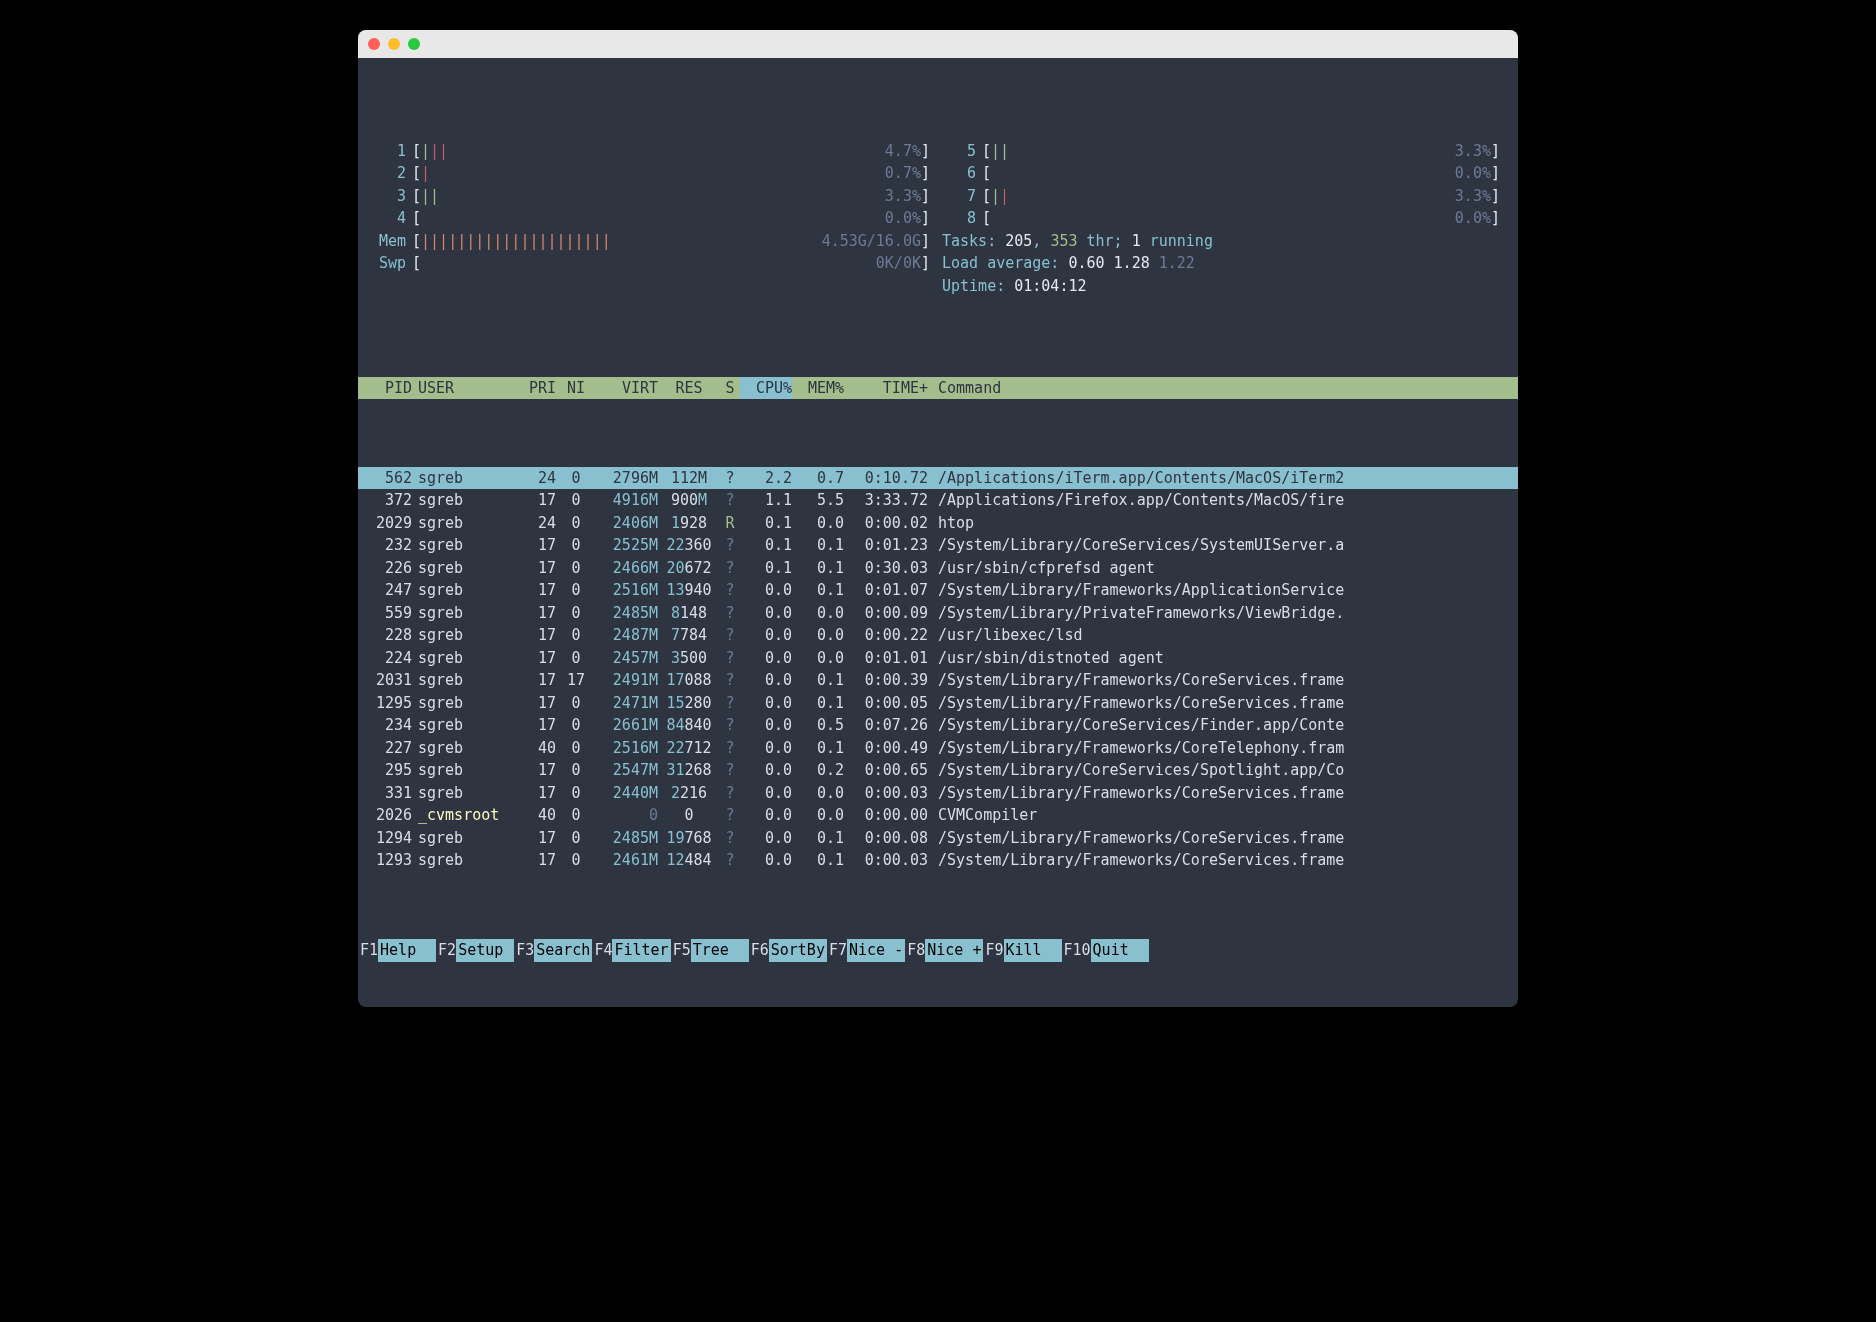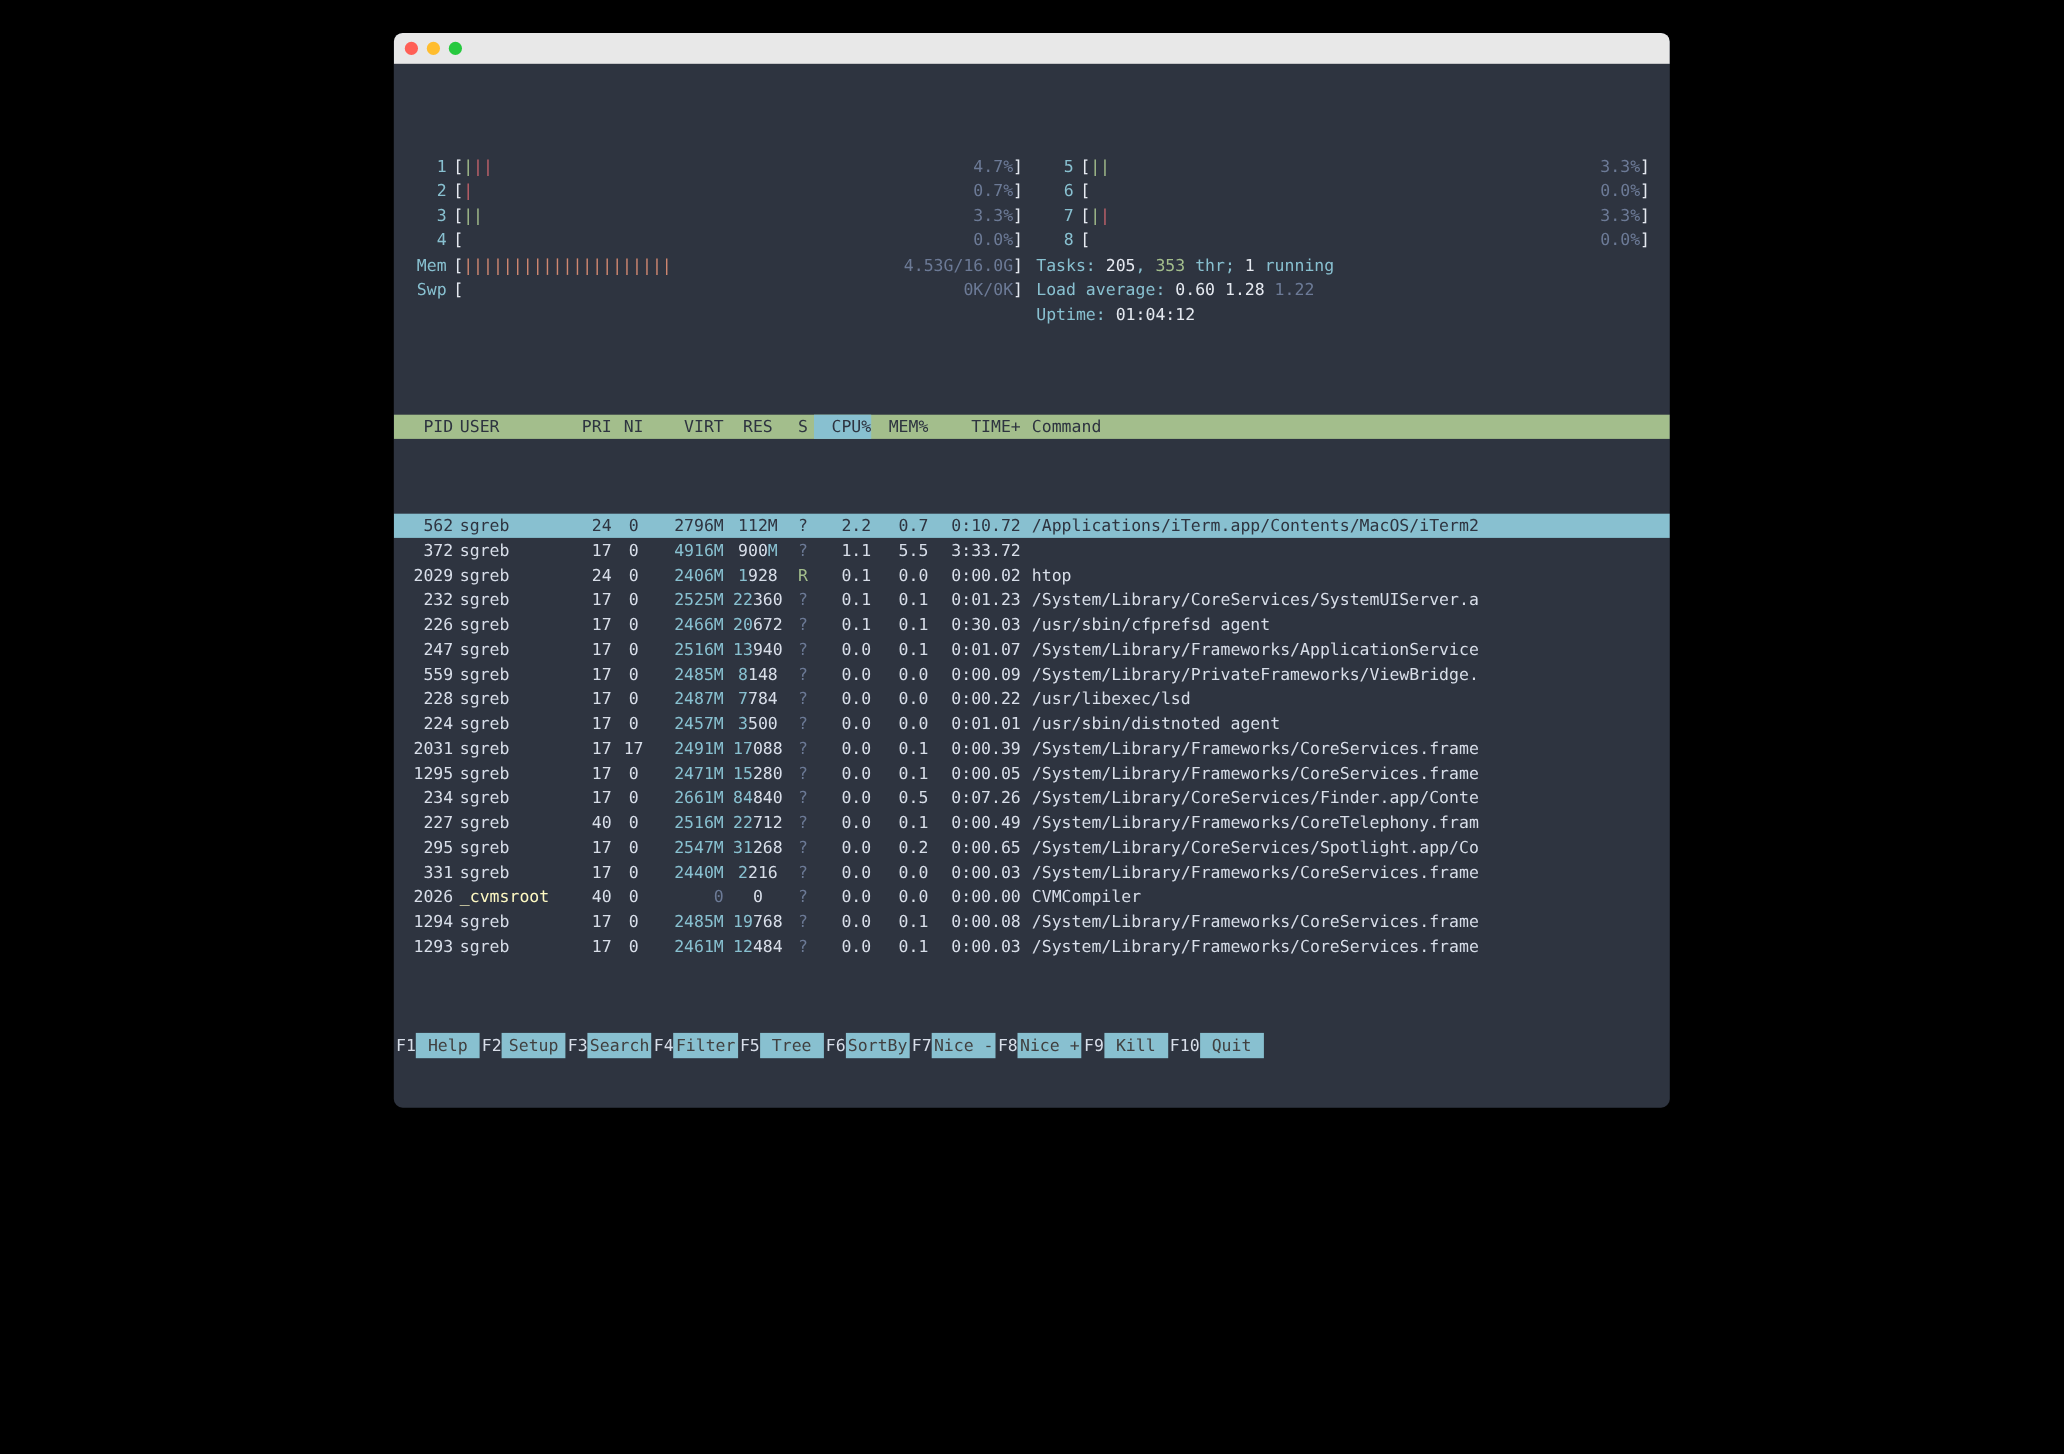--- a/index.html
+++ b/index.html
@@ -75,21 +75,21 @@
   .col.s { width: 20px; text-align: center; }
   .col.cpu { width: 52px; text-align: right; }
   .col.mem { width: 52px; text-align: right; }
   .col.time { width: 84px; text-align: right; }
   .col.cmd { flex: 1; padding-left: 10px; overflow: hidden; }
   .footer {
     display: flex;
     color: #d8dee9;
   }
   .fkey { padding-left: 2px; }
-  .flabel { background: #88c0d0; color: #404040; padding: 0 2px; min-width: 58px; display: inline-block; text-align: center; }
+  .flabel { background: #88c0d0; color: #000000; padding: 0 2px; min-width: 58px; display: inline-block; }
 </style>
 </head>
 <body>
 
 <div class="window">
   <div class="titlebar">
     <div class="tbtn red"></div>
     <div class="tbtn yellow"></div>
     <div class="tbtn green"></div>
   </div>
@@ -166,20 +166,21 @@
     <span class="col pid">372</span>
     <span class="col user ">sgreb</span>
     <span class="col pri">17</span>
     <span class="col ni">0</span>
     <span class="col virt c-cyan">4916M</span>
     <span class="col res"><span>900</span><span class="c-cyan">M</span></span>
     <span class="col s c-dim">?</span>
     <span class="col cpu">1.1</span>
     <span class="col mem">5.5</span>
     <span class="col time">3:33.72</span>
+    <span class="col cmd">/Applications/Firefox.app/Contents/MacOS/fire</span>
   </div><div class="row">
     <span class="col pid">2029</span>
     <span class="col user ">sgreb</span>
     <span class="col pri">24</span>
     <span class="col ni">0</span>
     <span class="col virt c-cyan">2406M</span>
     <span class="col res"><span class="c-cyan">1</span><span>928</span></span>
     <span class="col s c-green">R</span>
     <span class="col cpu">0.1</span>
     <span class="col mem">0.0</span>

